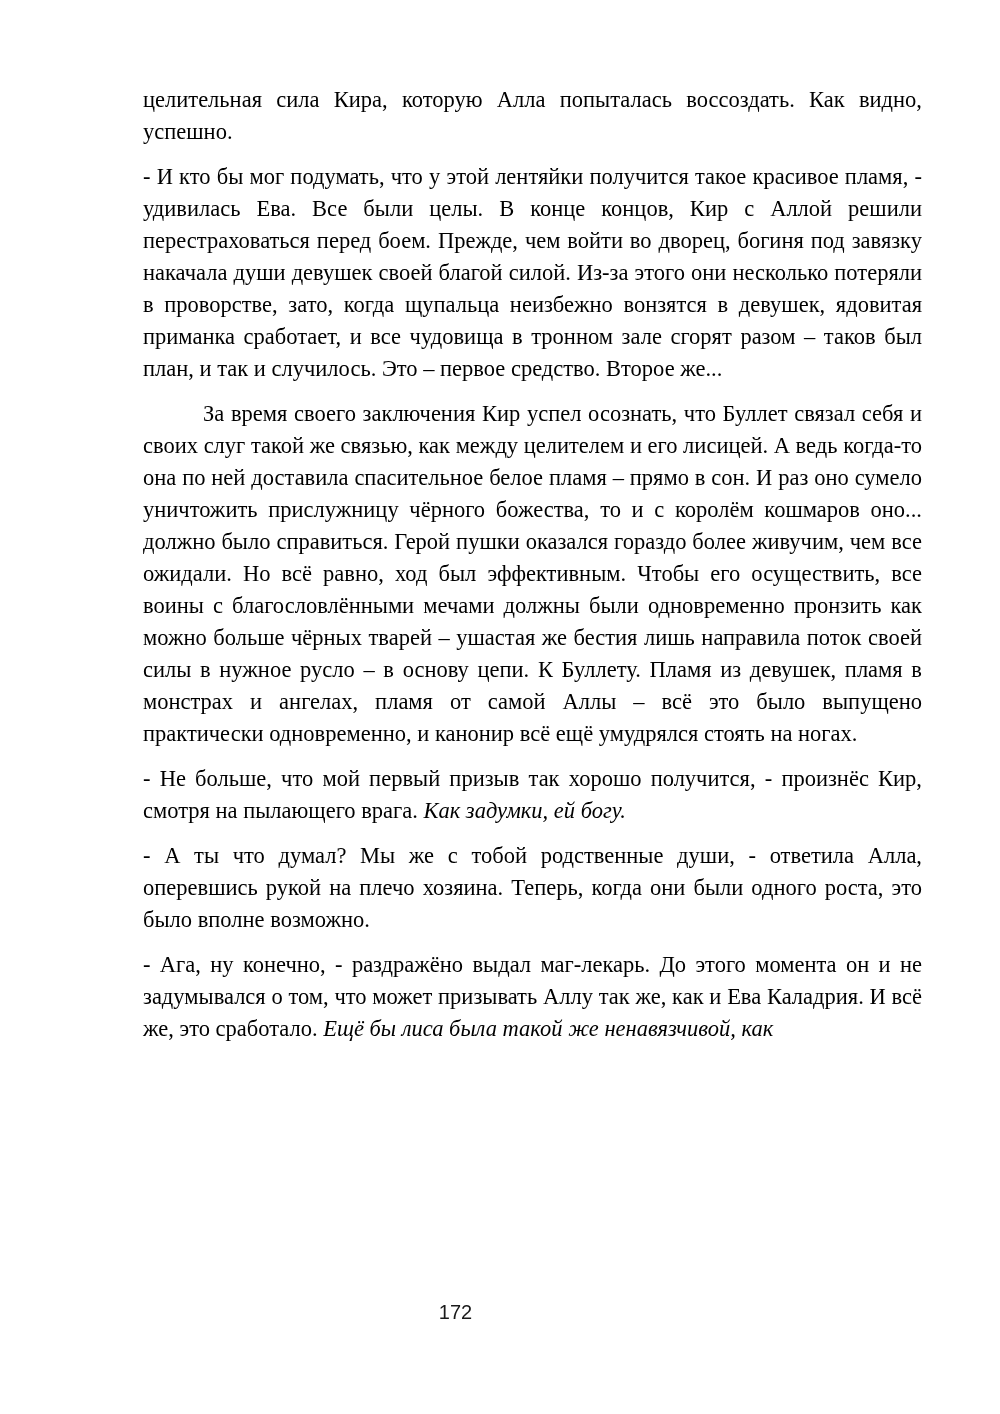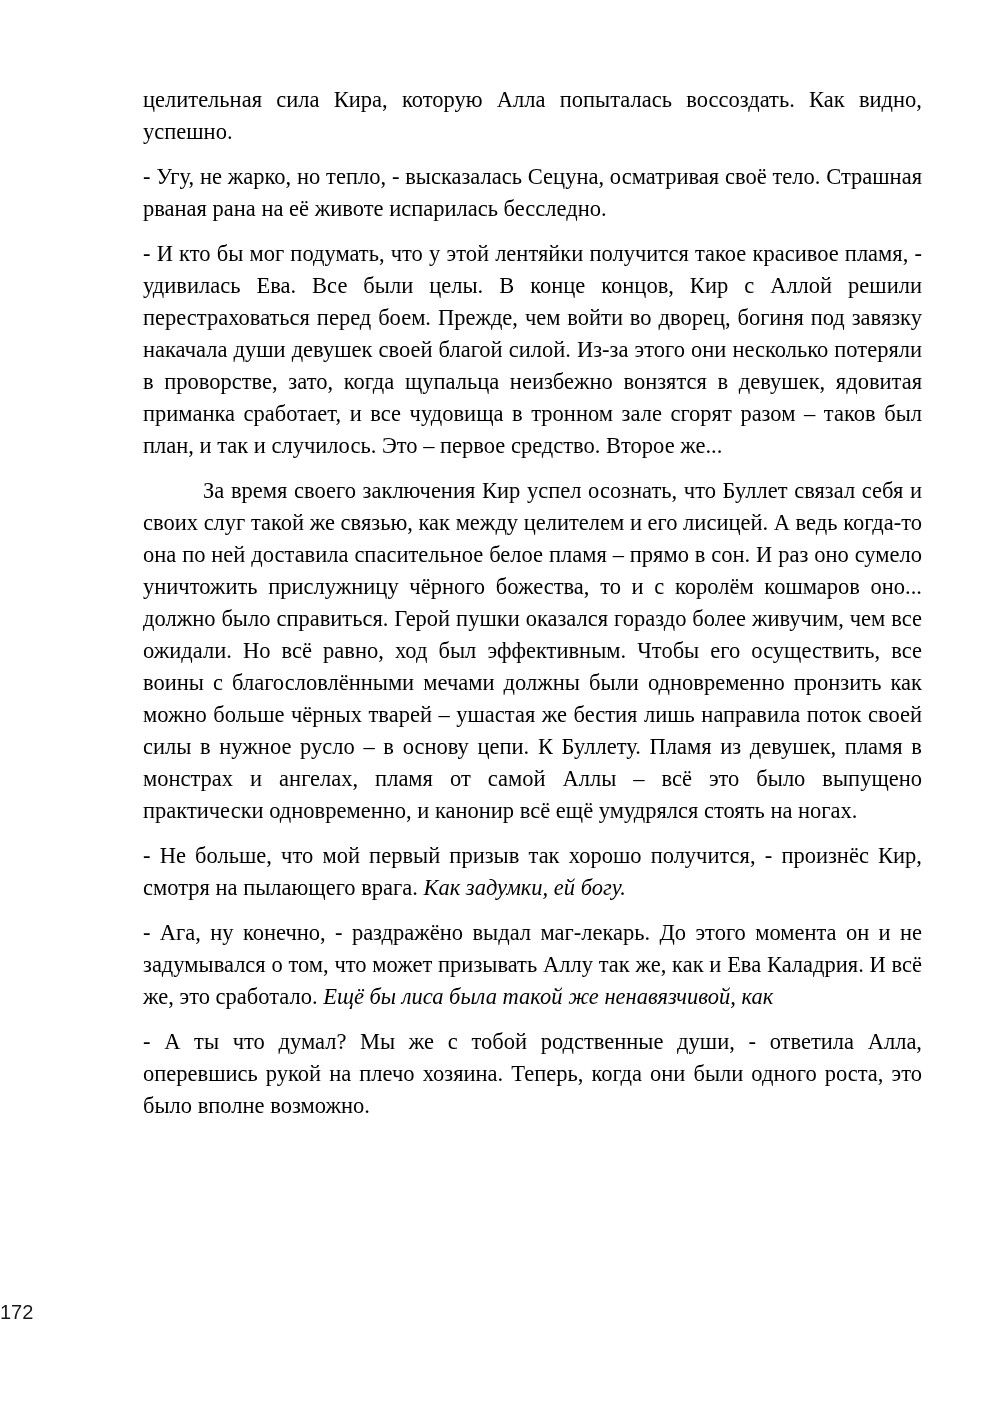--- a/index.html
+++ b/index.html
@@ -38,33 +38,32 @@
     text-indent: 60px;
   }
   .italic {
     font-style: italic;
   }
   .page-number {
     position: absolute;
     top: 1301px;
     left: 0;
     width: 911px;
-    text-align: left;
+    text-align: center;
     font-family: "Liberation Sans", "DejaVu Sans", sans-serif;
     font-size: 20px;
     color: #1a1a1a;
   }
 </style>
 </head>
 <body>
 
 <div class="page">
   <main class="content" id="content">
       <p class="para"><span class="">целительная сила Кира, которую Алла попыталась воссоздать. Как видно, успешно.</span></p>
-      <p class="para"><span class="">- Угу, не жарко, но тепло, - высказалась Сецуна, осматривая своё тело. Страшная рваная рана на её животе испарилась бесследно.</span></p>
       <p class="para"><span class="">- И кто бы мог подумать, что у этой лентяйки получится такое красивое пламя, - удивилась Ева. Все были целы. В конце концов, Кир с Аллой решили перестраховаться перед боем. Прежде, чем войти во дворец, богиня под завязку накачала души девушек своей благой силой. Из-за этого они несколько потеряли в проворстве, зато, когда щупальца неизбежно вонзятся в девушек, ядовитая приманка сработает, и все чудовища в тронном зале сгорят разом – таков был план, и так и случилось. Это – первое средство. Второе же...</span></p>
       <p class="para indent"><span class="">За время своего заключения Кир успел осознать, что Буллет связал себя и своих слуг такой же связью, как между целителем и его лисицей. А ведь когда-то она по ней доставила спасительное белое пламя – прямо в сон. И раз оно сумело уничтожить прислужницу чёрного божества, то и с королём кошмаров оно... должно было справиться. Герой пушки оказался гораздо более живучим, чем все ожидали. Но всё равно, ход был эффективным. Чтобы его осуществить, все воины с благословлёнными мечами должны были одновременно пронзить как можно больше чёрных тварей – ушастая же бестия лишь направила поток своей силы в нужное русло – в основу цепи. К Буллету. Пламя из девушек, пламя в монстрах и ангелах, пламя от самой Аллы – всё это было выпущено практически одновременно, и канонир всё ещё умудрялся стоять на ногах.</span></p>
       <p class="para"><span class="">- Не больше, что мой первый призыв так хорошо получится, - произнёс Кир, смотря на пылающего врага. </span><span class="italic">Как задумки, ей богу.</span></p>
+      <p class="para"><span class="">- А ты что думал? Мы же с тобой родственные души, - ответила Алла, оперевшись рукой на плечо хозяина. Теперь, когда они были одного роста, это было вполне возможно.</span></p>
       <p class="para"><span class="">- Ага, ну конечно, - раздражёно выдал маг-лекарь. До этого момента он и не задумывался о том, что может призывать Аллу так же, как и Ева Каладрия. И всё же, это сработало. </span><span class="italic">Ещё бы лиса была такой же ненавязчивой, как</span></p>
-      <p class="para"><span class="">- А ты что думал? Мы же с тобой родственные души, - ответила Алла, оперевшись рукой на плечо хозяина. Теперь, когда они были одного роста, это было вполне возможно.</span></p>
     </main>
   <div class="page-number">172</div>
 </div>
 
 </body></html>

